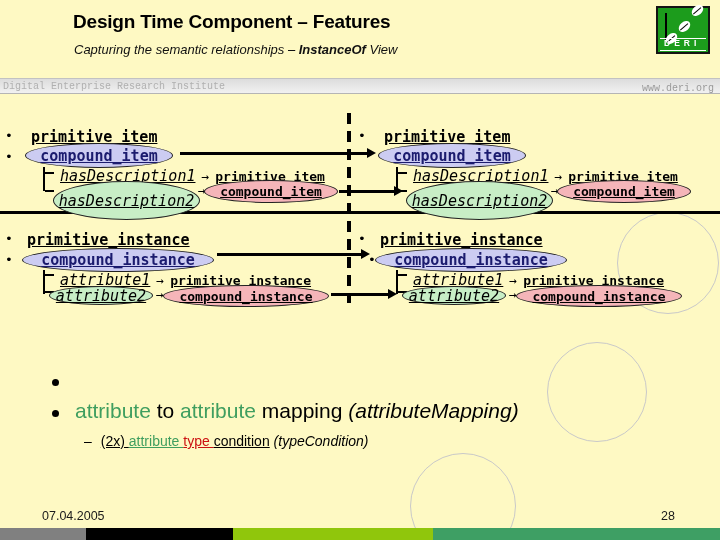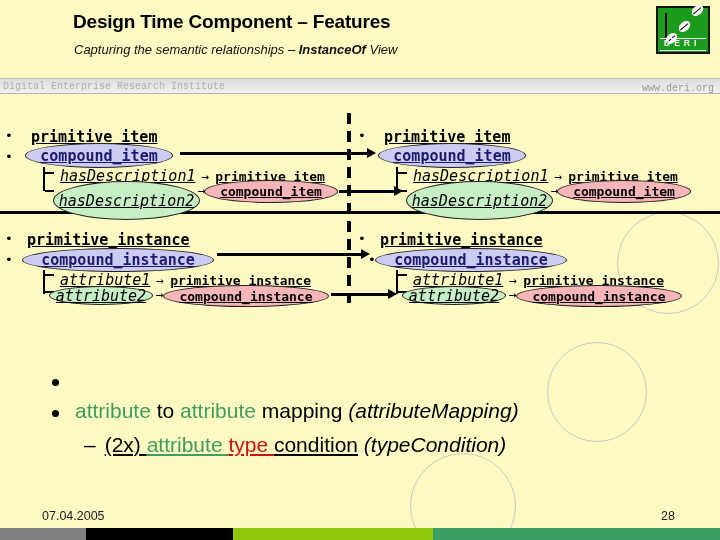--- a/index.html
+++ b/index.html
@@ -76,21 +76,21 @@
   .qs .el3{left:204px;top:54px;width:134px;height:23px;}
   .qi .el3{left:163px;top:56px;width:166px;height:22px;}
 
   
   .sdot{position:absolute;width:7px;height:7px;border-radius:50%;background:#000;z-index:2;}
   .d1{left:52px;top:379px;} .d2{left:52px;top:410px;}
   .mline{position:absolute;left:75px;font-size:21px;color:#000;white-space:pre;z-index:2;}
   .m1{top:368px;} .m2{top:399px;}
   .t-blue{color:var(--term-blue,#2222bb);} .t-green{color:var(--term-green,#3f9e5f);}
   .it{font-style:italic;}
-  .subline{position:absolute;left:84px;top:433px;font-size:21px;white-space:pre;z-index:2;color:#000;}
+  .subline{position:absolute;left:84px;top:433px;font-size:14px;white-space:pre;z-index:2;color:#000;}
   .subline .dash{margin-right:9px;}
   .u{text-decoration:underline;}
   .u-red{color:var(--term-red,#cc1111);}
 
   
   .date{position:absolute;left:42px;top:509px;font-size:12.5px;color:#1a1a1a;z-index:3;}
   .page{position:absolute;left:661px;top:509px;font-size:12.5px;color:#1a1a1a;z-index:3;}
   .bar{position:absolute;left:0;top:528px;width:720px;height:12px;display:flex;z-index:4;}
   .bar .s1{width:86px;background:var(--bar-gray,#808080);}
   .bar .s2{width:147px;background:var(--bar-black,#000);}

